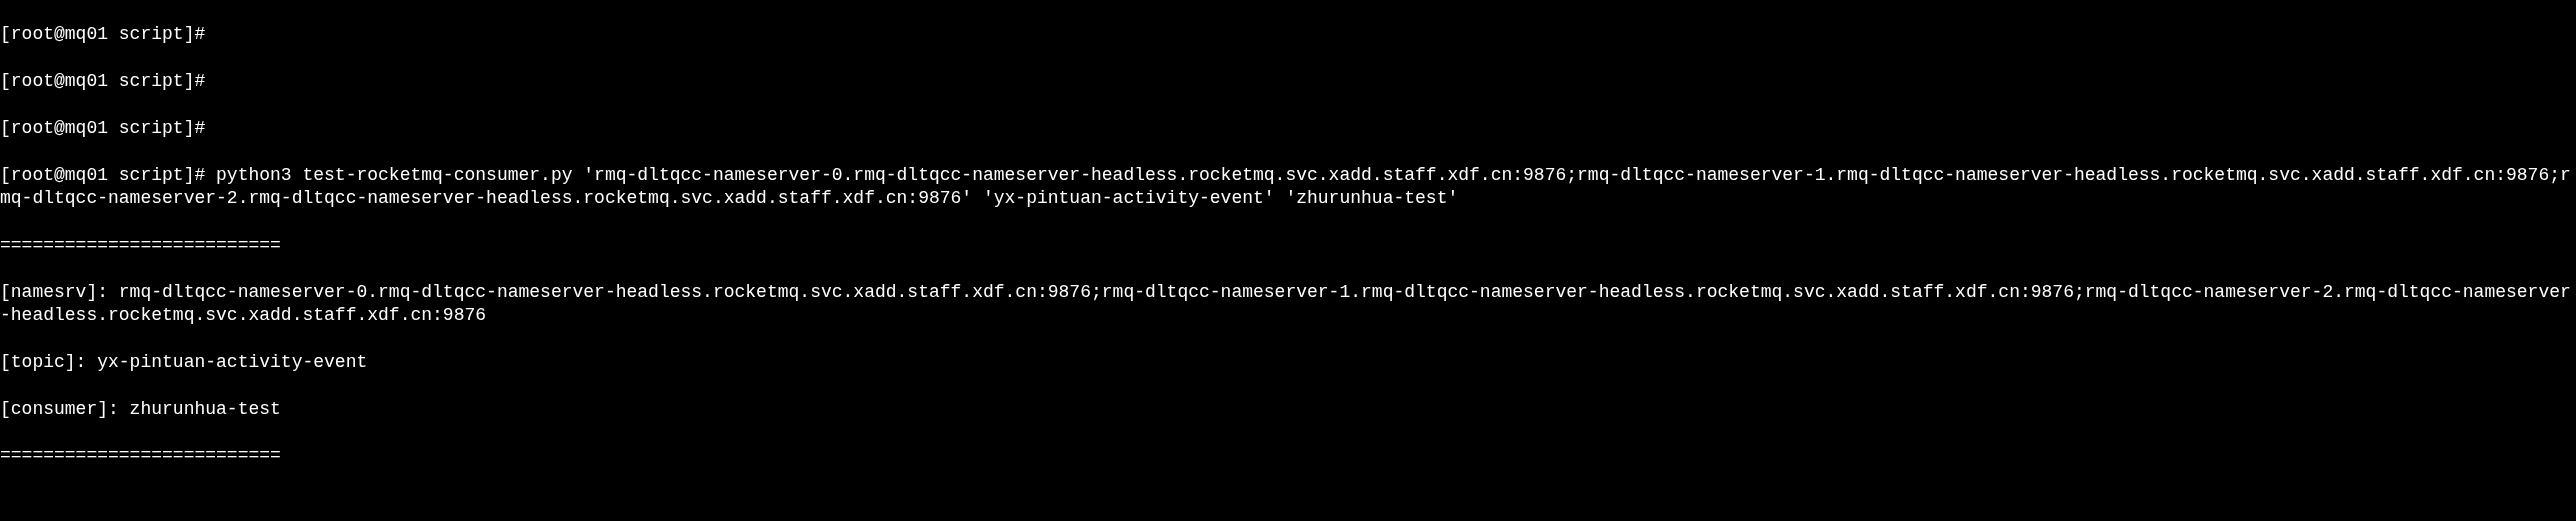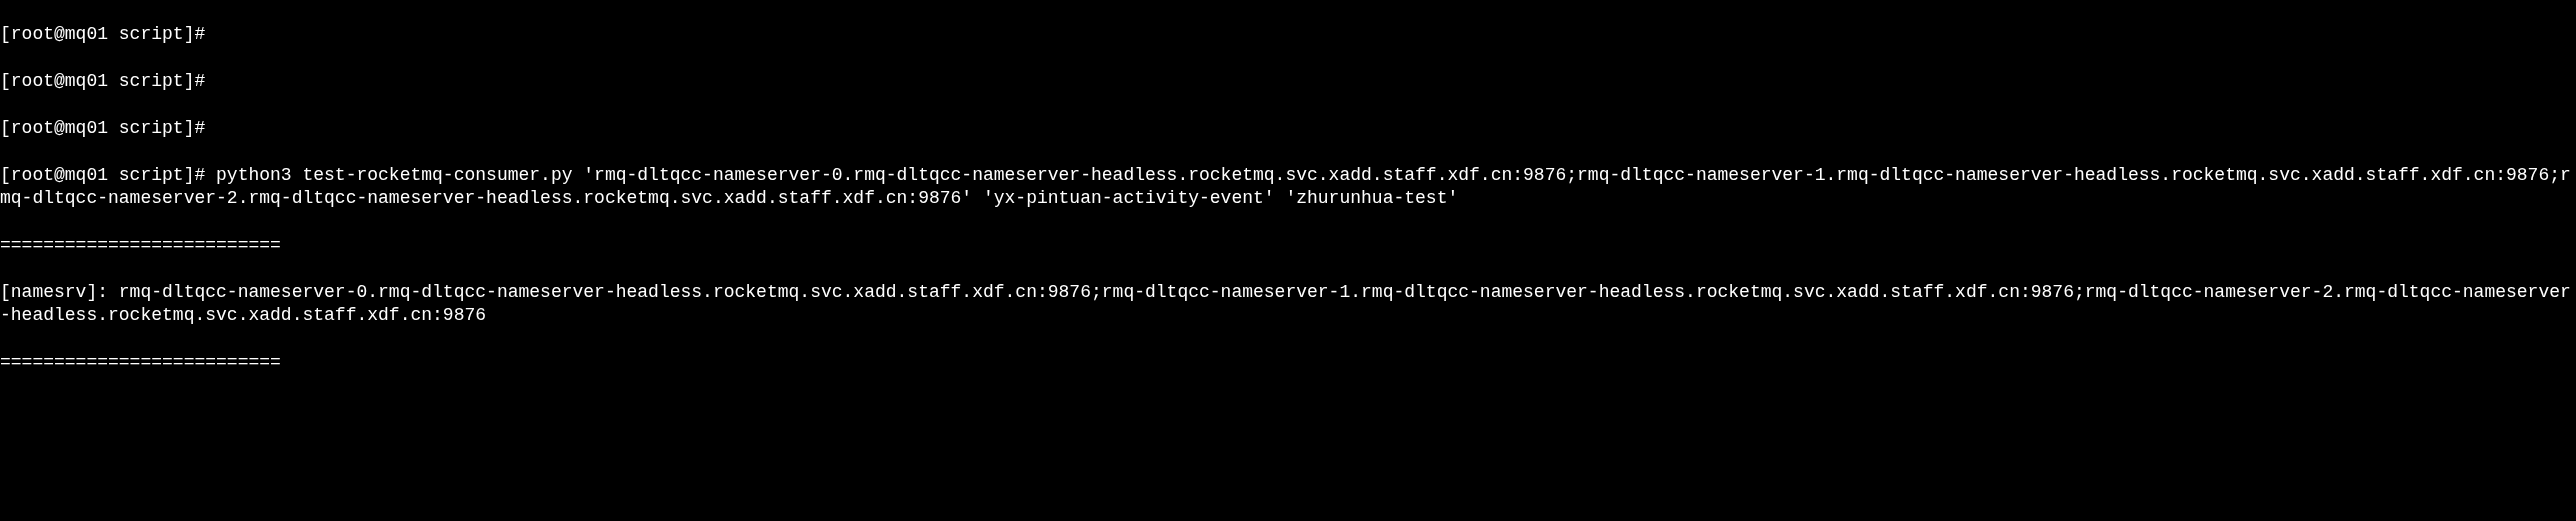--- a/index.html
+++ b/index.html
@@ -31,19 +31,21 @@
 </head>
 <body>
 
 <div class="terminal">
 <span class="line">[root@mq01 script]#</span>
 <span class="line">[root@mq01 script]#</span>
 <span class="line">[root@mq01 script]#</span>
 <span class="line">[root@mq01 script]# python3 test-rocketmq-consumer.py 'rmq-dltqcc-nameserver-0.rmq-dltqcc-nameserver-headless.rocketmq.svc.xadd.staff.xdf.cn:9876;rmq-dltqcc-nameserver-1.rmq-dltqcc-nameserver-headless.rocketmq.svc.xadd.staff.xdf.cn:9876;rmq-dltqcc-nameserver-2.rmq-dltqcc-nameserver-headless.rocketmq.svc.xadd.staff.xdf.cn:9876' 'yx-pintuan-activity-event' 'zhurunhua-test'</span>
 <span class="line">==========================</span>
 <span class="line">[namesrv]: rmq-dltqcc-nameserver-0.rmq-dltqcc-nameserver-headless.rocketmq.svc.xadd.staff.xdf.cn:9876;rmq-dltqcc-nameserver-1.rmq-dltqcc-nameserver-headless.rocketmq.svc.xadd.staff.xdf.cn:9876;rmq-dltqcc-nameserver-2.rmq-dltqcc-nameserver-headless.rocketmq.svc.xadd.staff.xdf.cn:9876</span>
+<span class="line">[topic]: yx-pintuan-activity-event</span>
+<span class="line">[consumer]: zhurunhua-test</span>
 <span class="line">==========================</span>
 
 
 
 
 </div>
 
 
 </body></html>

